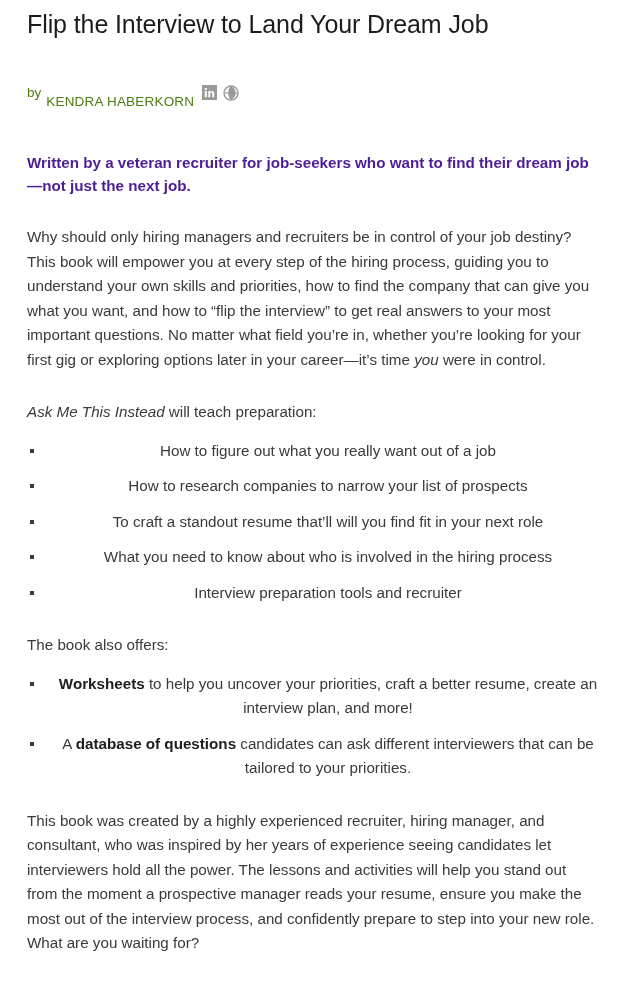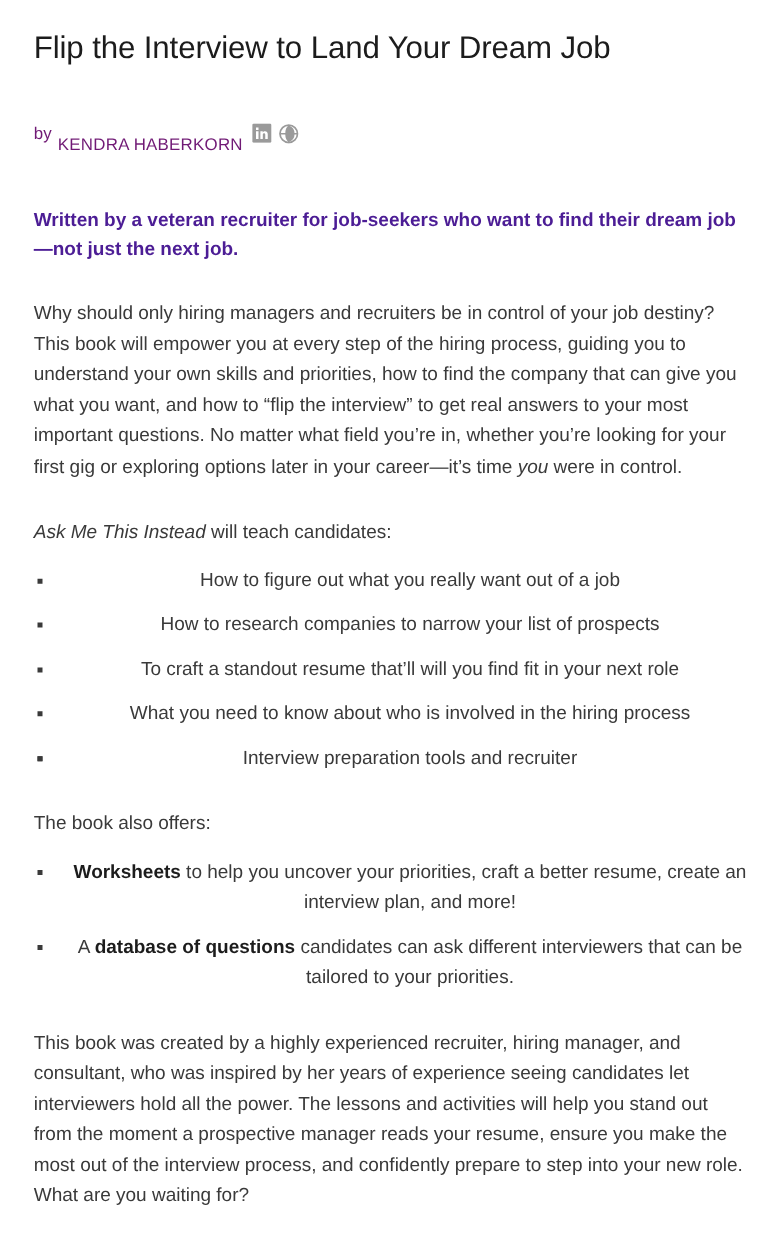--- a/index.html
+++ b/index.html
@@ -21,31 +21,31 @@
   }
 
   
   .book-title {
     font-size: 25px;
     line-height: 32px;
     font-weight: 400;
     color: #1c1c1c;
     letter-spacing: -0.1px;
     margin: 0;
-    padding-top: 22px;
+    padding-top: 8px;
   }
 
   
   .byline {
     margin-top: 34px;
     display: flex;
     align-items: center;
     font-size: 13.5px;
     line-height: 18px;
-    color: #701a75;
+    color: #4d7c0f;
   }
   .byline-by {
     font-weight: 400;
     margin-right: 5px;
   }
   .byline-author {
     font-weight: 400;
     letter-spacing: 0.2px;
     text-transform: uppercase;
     margin-top: 19px;
@@ -148,21 +148,21 @@
     </span>
   </div>
 
   <p class="lead">Written by a veteran recruiter for job-seekers who want to find their dream job—not just the next job.</p>
 
   <p class="para">
     <span>Why should only hiring managers and recruiters be in control of your job destiny? This book will empower you at every step of the hiring process, guiding you to understand your own skills and priorities, how to find the company that can give you what you want, and how to “flip the interview” to get real answers to your most important questions. No matter what field you’re in, whether you’re looking for your first gig or exploring options later in your career—it’s time </span><span class="it">you</span><span> were in control.</span>
   </p>
 
   <p class="para">
-    <span class="it">Ask Me This Instead</span><span> will teach candidates:</span>
+    <span class="it">Ask Me This Instead</span><span> will teach preparation:</span>
   </p>
 
   <ul class="bullets">
     <li>
       <span class="sq"></span>
       <span>How to figure out what you really want out of a job</span>
     </li>
     <li>
       <span class="sq"></span>
       <span>How to research companies to narrow your list of prospects</span>

